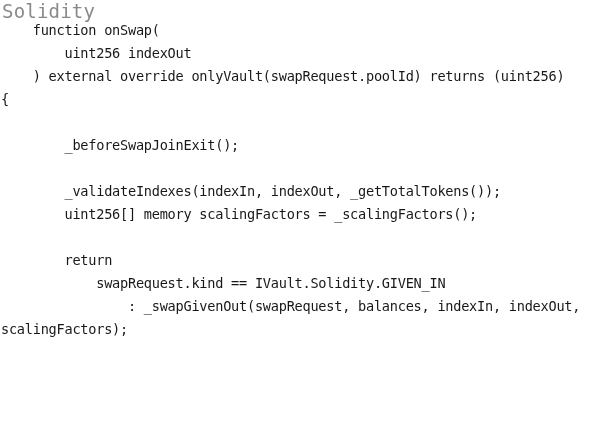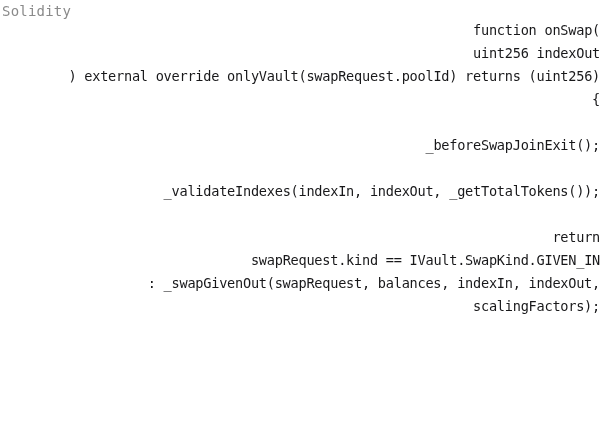--- a/index.html
+++ b/index.html
@@ -20,21 +20,21 @@
     height: 438px;
     box-sizing: border-box;
     background: #ffffff;
     padding: 0;
   }
   #language-label {
     position: absolute;
     left: 2px;
     top: 2px;
     font-family: "DejaVu Sans Mono", "Liberation Mono", monospace;
-    font-size: 14px;
+    font-size: 19px;
     line-height: 18px;
     color: #8a8a8a;
     letter-spacing: 0.2px;
     white-space: pre;
   }
   #code-listing {
     position: absolute;
     left: 0px;
     top: 19px;
     width: 600px;
@@ -45,21 +45,20 @@
   .code-line {
     display: block;
     height: 23px;
     line-height: 23px;
     font-family: "DejaVu Sans Mono", "Liberation Mono", monospace;
     font-size: 13.6px;
     color: #18181a;
     white-space: pre;
     letter-spacing: -0.25px;
     padding-left: 1px;
-    text-align: right;
   }
   .code-line.blank {
     color: transparent;
   }
 </style>
 </head>
 <body>
 
 <div id="code-block">
 
@@ -67,20 +66,21 @@
 
   <div id="code-listing">
       <span class="code-line">    function onSwap(</span>
       <span class="code-line">        uint256 indexOut</span>
       <span class="code-line">    ) external override onlyVault(swapRequest.poolId) returns (uint256)</span>
       <span class="code-line">{</span>
       <span class="code-line blank">&nbsp;</span>
       <span class="code-line">        _beforeSwapJoinExit();</span>
       <span class="code-line blank">&nbsp;</span>
       <span class="code-line">        _validateIndexes(indexIn, indexOut, _getTotalTokens());</span>
+      <span class="code-line">        uint256[] memory scalingFactors = _scalingFactors();</span>
       <span class="code-line blank">&nbsp;</span>
       <span class="code-line">        return</span>
-      <span class="code-line">            swapRequest.kind == IVault.SwapKind.GIVEN_IN</span>
+      <span class="code-line">            swapRequest.kind == IVault.Solidity.GIVEN_IN</span>
       <span class="code-line">                : _swapGivenOut(swapRequest, balances, indexIn, indexOut,</span>
       <span class="code-line">scalingFactors);</span>
     </div>
 
 </div>
 
 </body></html>

